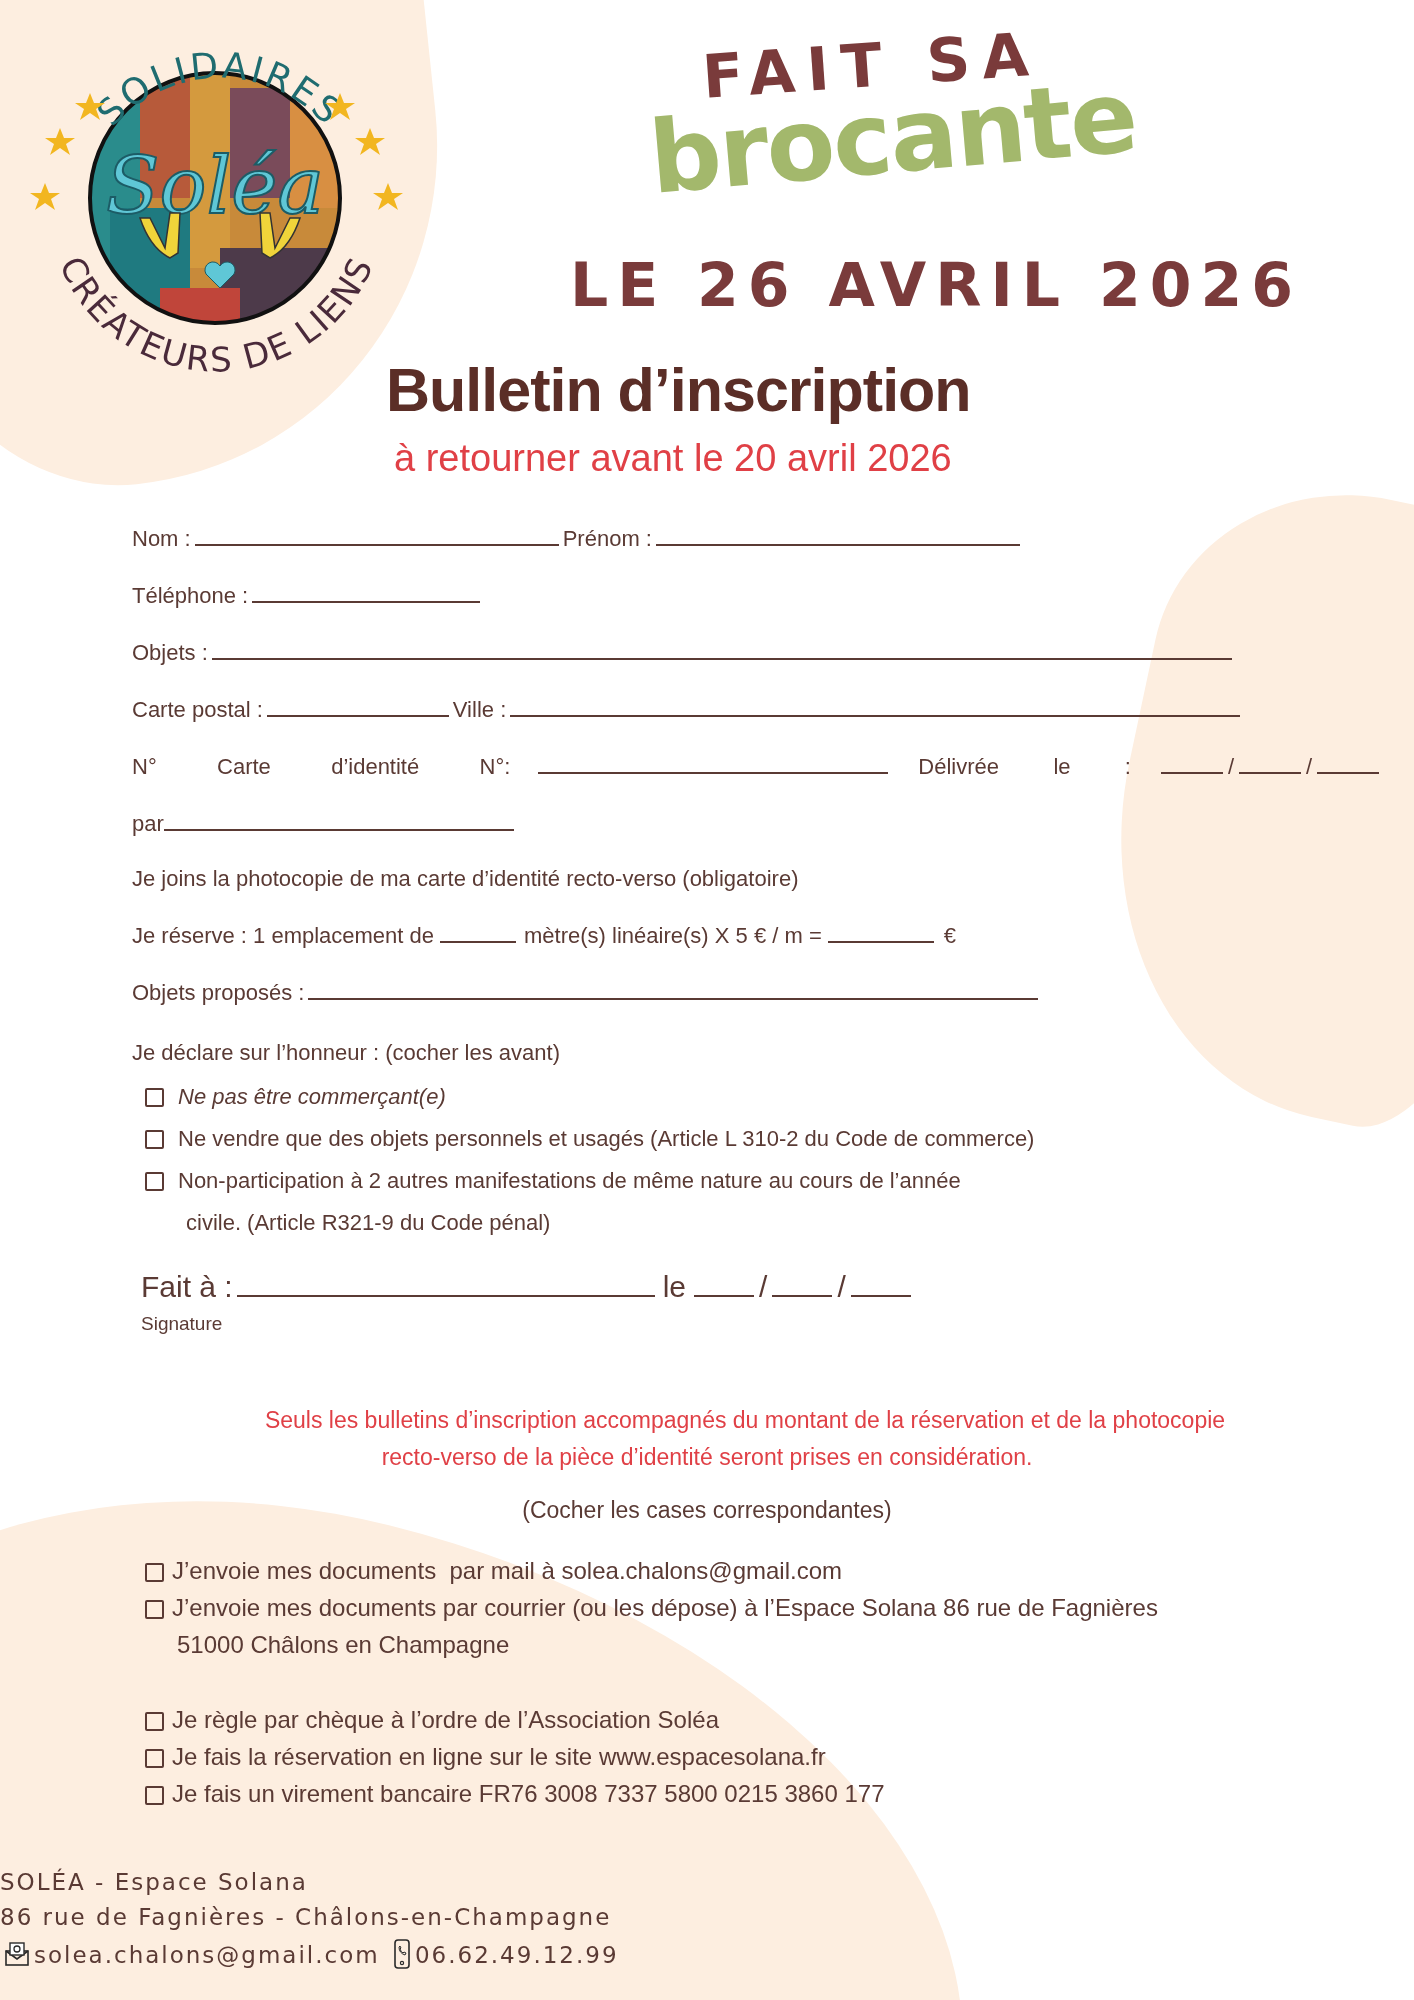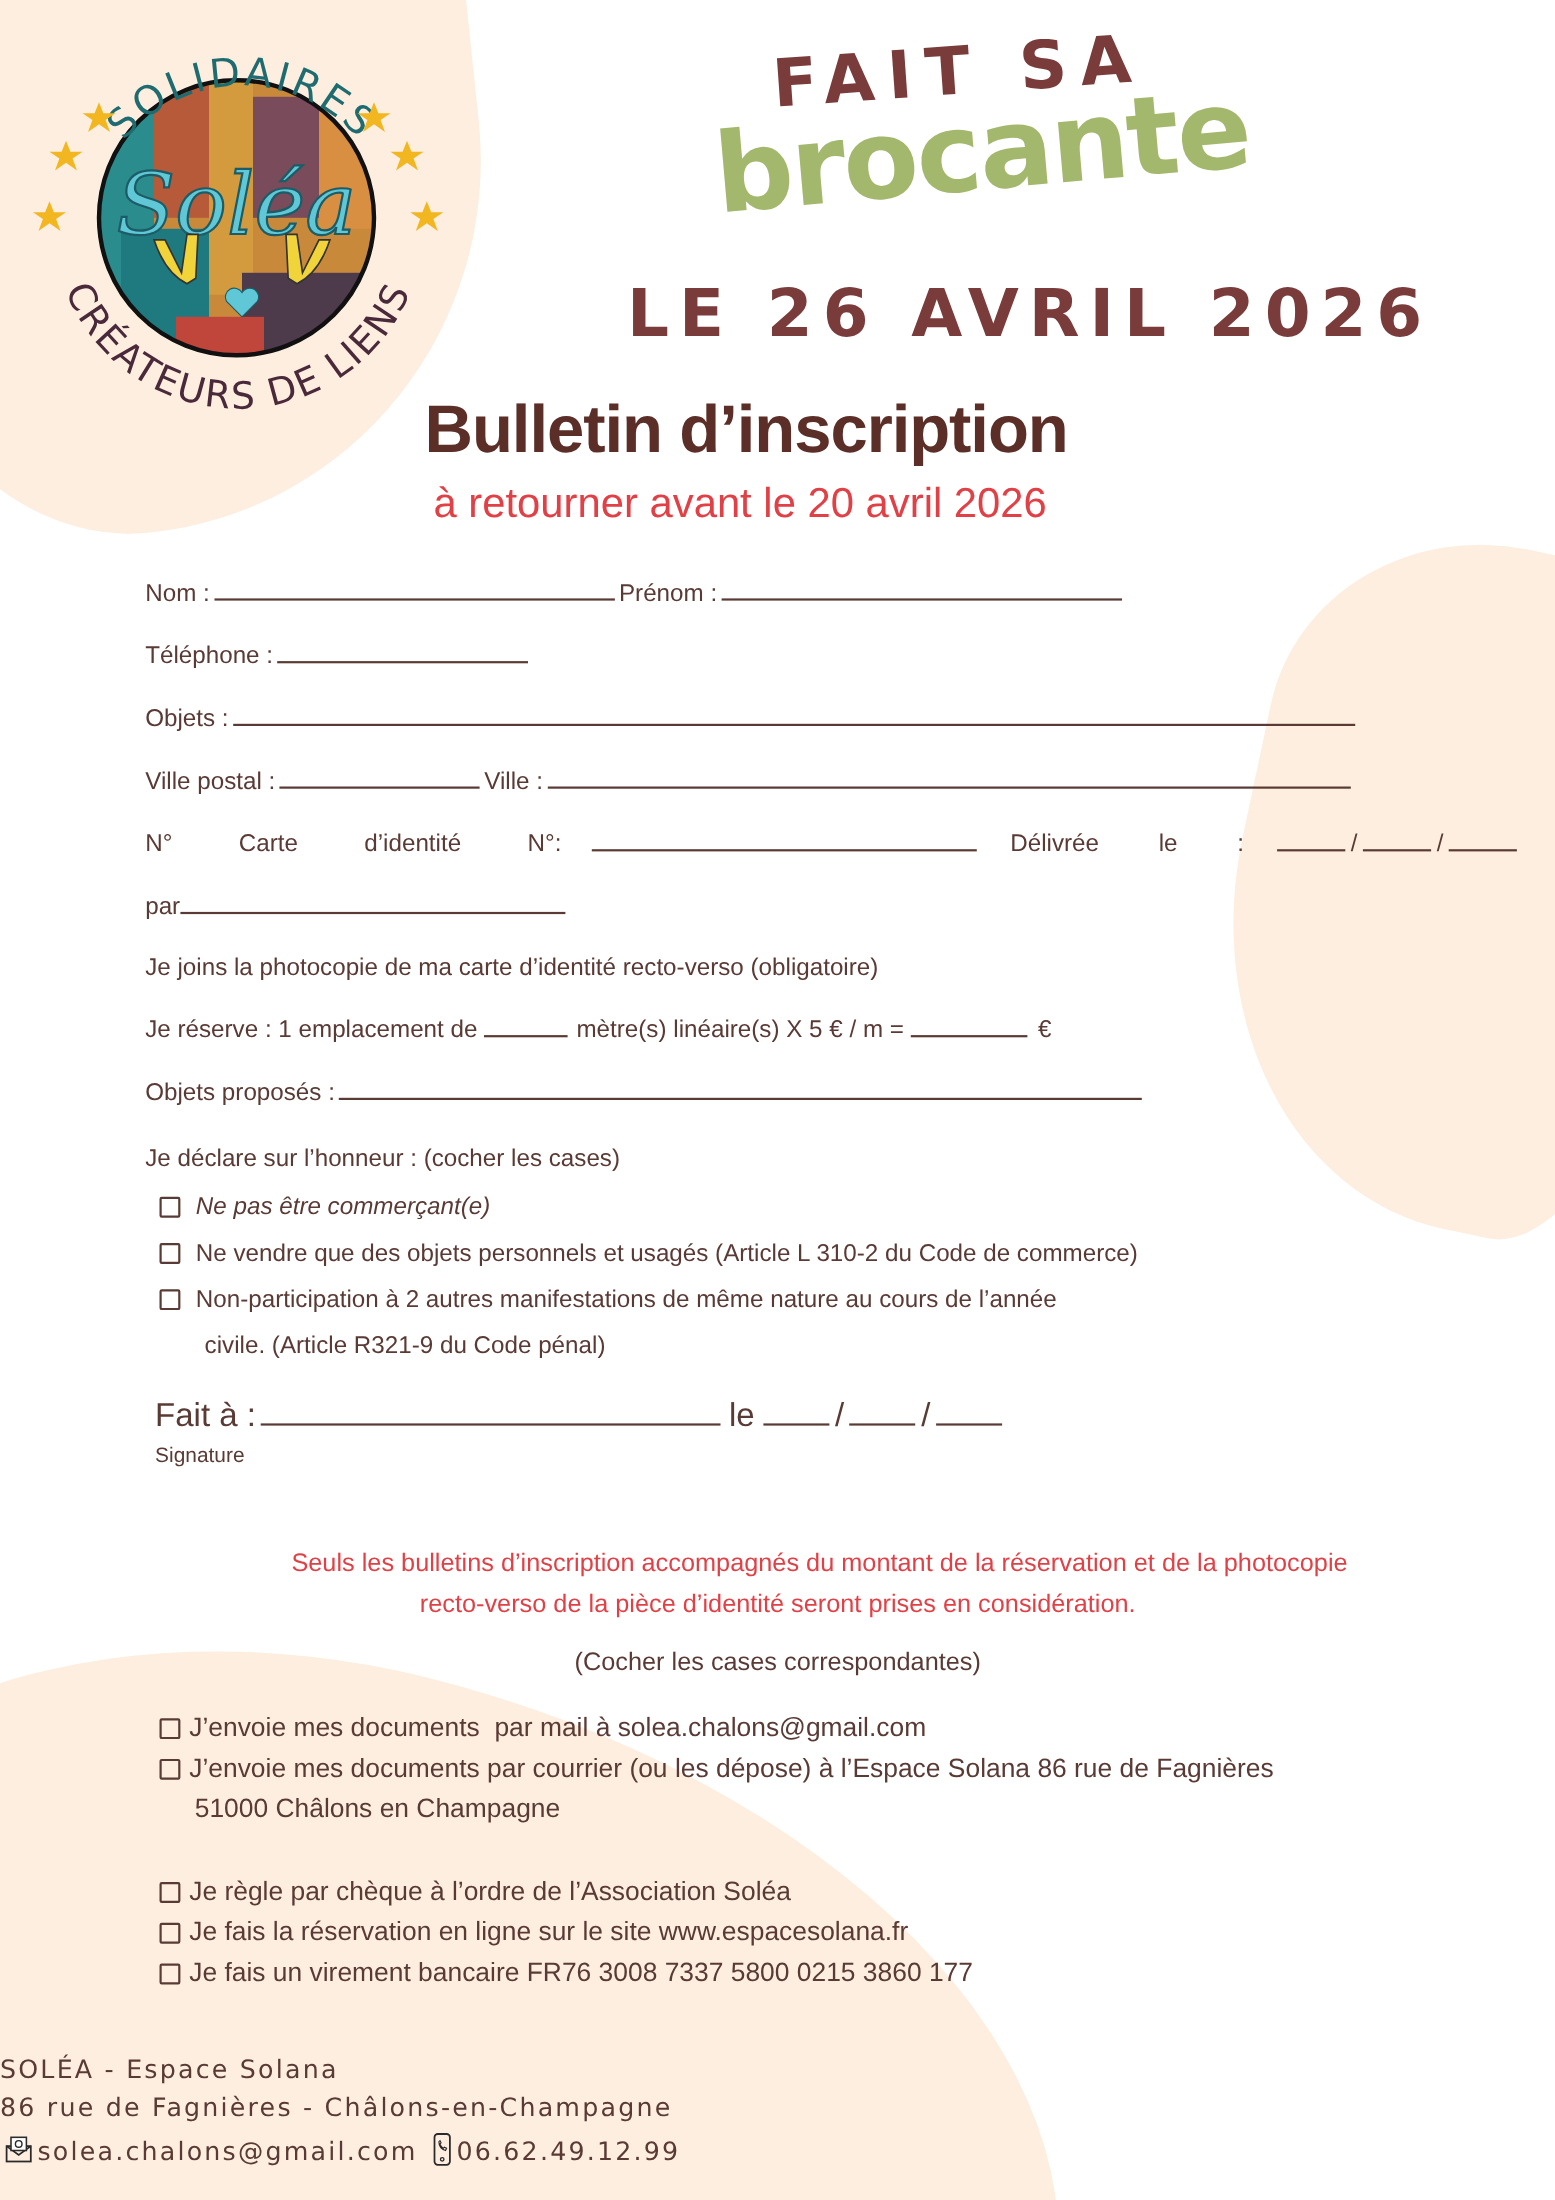--- a/index.html
+++ b/index.html
@@ -105,21 +105,21 @@
   <span>Téléphone :</span>
   <span class="blank" style="width:228px;"></span>
 </div>
 
 <div class="form-line" style="top:640px;">
   <span>Objets :</span>
   <span class="blank" style="width:1020px;"></span>
 </div>
 
 <div class="form-line" style="top:697px;">
-  <span>Ville postal :</span>
+  <span>Carte postal :</span>
   <span class="blank" style="width:182px;"></span>
   <span>Ville :</span>
   <span class="blank" style="width:730px;"></span>
 </div>
 
 <div class="form-line" style="top:754px; white-space:pre;">
   <span style="white-space:pre; word-spacing:14px;">N°   Carte   d’identité   N°:</span>
   <span class="blank" style="width:350px; margin-left:28px;"></span>
   <span style="white-space:pre; margin-left:26px; word-spacing:12px;">Délivrée   le   :</span>
   <span class="blank" style="width:62px; margin-left:30px;"></span><span class="slash">/</span><span class="blank" style="width:62px;"></span><span class="slash">/</span><span class="blank" style="width:62px;"></span>
@@ -141,21 +141,21 @@
   <span class="blank" style="width:106px; margin-left:6px;"></span>
   <span style="margin-left:6px;">€</span>
 </div>
 
 <div class="form-line" style="top:980px;">
   <span>Objets proposés :</span>
   <span class="blank" style="width:730px;"></span>
 </div>
 
 <div class="form-line" style="top:1040px;">
-  <span>Je déclare sur l’honneur : (cocher les cases)</span>
+  <span>Je déclare sur l’honneur : (cocher les avant)</span>
 </div>
 
 <div class="form-line" style="top:1084px; left:145px;font-style:italic;">
   <span class="checkbox"></span>
   <span>Ne pas être commerçant(e)</span>
 </div>
 <div class="form-line" style="top:1126px; left:145px;">
   <span class="checkbox"></span>
   <span>Ne vendre que des objets personnels et usagés (Article L 310-2 du Code de commerce)</span>
 </div>

